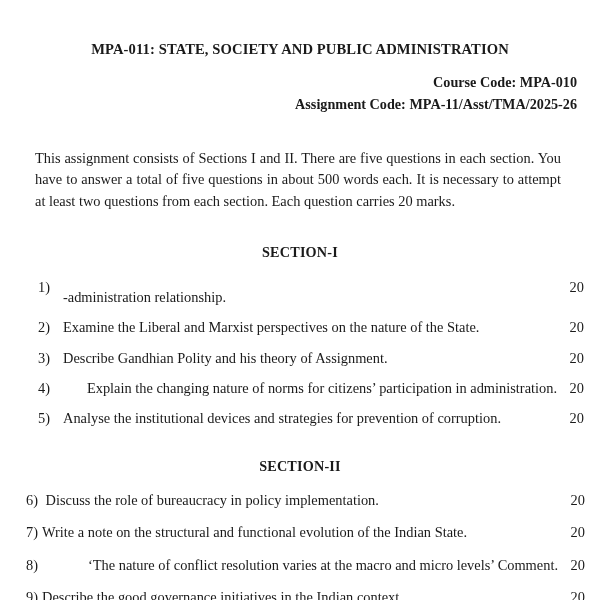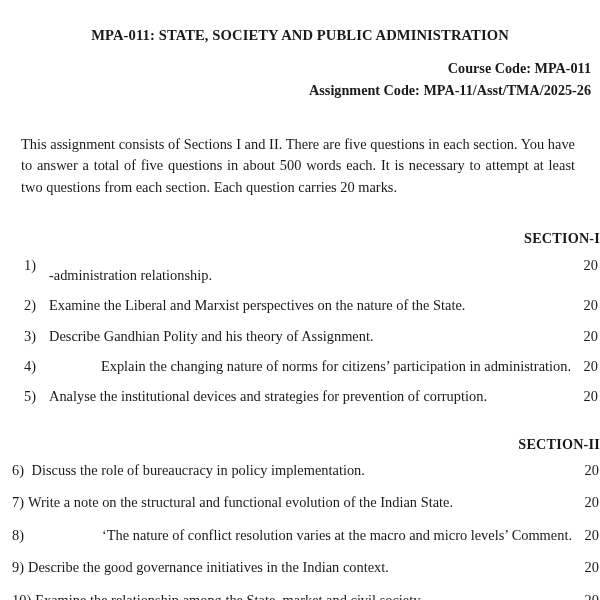--- a/index.html
+++ b/index.html
@@ -12,21 +12,21 @@
     height: 600px;
     overflow: hidden;
     font-family: "Liberation Serif", "DejaVu Serif", serif;
     color: #1a1a1a;
     -webkit-font-smoothing: antialiased;
   }
   .page {
     position: relative;
     width: 600px;
     height: 500px;
-    padding: 0;
+    padding: 14px;
     box-sizing: border-box;
   }
 
   
   .doc-title {
     text-align: center;
     font-weight: bold;
     font-size: 14.6px;
     letter-spacing: 0.1px;
     margin: 0;
@@ -50,24 +50,24 @@
   .intro {
     font-size: 14.4px;
     line-height: 1.47;
     text-align: justify;
     margin: 16px;
     padding: 17px 9px 0 5px;
   }
 
   
   .section-heading {
-    text-align: right;
+    text-align: center;
     font-weight: bold;
     font-size: 14.2px;
-    margin: 0;
+    margin: 8px;
     letter-spacing: 0.2px;
   }
   #section-1-heading { padding-top: 16px; }
   #section-2-heading { padding-top: 18px; font-family: Liberation Serif, serif; }
 
   
   .q-list {
     list-style: none;
     margin: 0;
     padding: 0;
@@ -110,21 +110,21 @@
   .q-item.tight .q-text { padding-right: 3px; text-align: right; }
 </style>
 </head>
 <body>
 
 <div class="page">
 
   <h1 class="doc-title">MPA-011: STATE, SOCIETY AND PUBLIC ADMINISTRATION</h1>
 
   <div class="meta-block">
-    <span class="meta-line">Course Code: MPA-011</span>
+    <span class="meta-line">Course Code: MPA-010</span>
     <span class="meta-line">Assignment Code: MPA-11/Asst/TMA/2025-26</span>
   </div>
 
   <p class="intro">This assignment consists of Sections I and II. There are five questions in each section. You have to answer a total of five questions in about 500 words each. It is necessary to attempt at least two questions from each section. Each question carries 20 marks.</p>
 
   <h2 class="section-heading" id="section-1-heading">SECTION-I</h2>
 
   <ul class="q-list" id="section-1-list">
 
     <li class="q-item">

